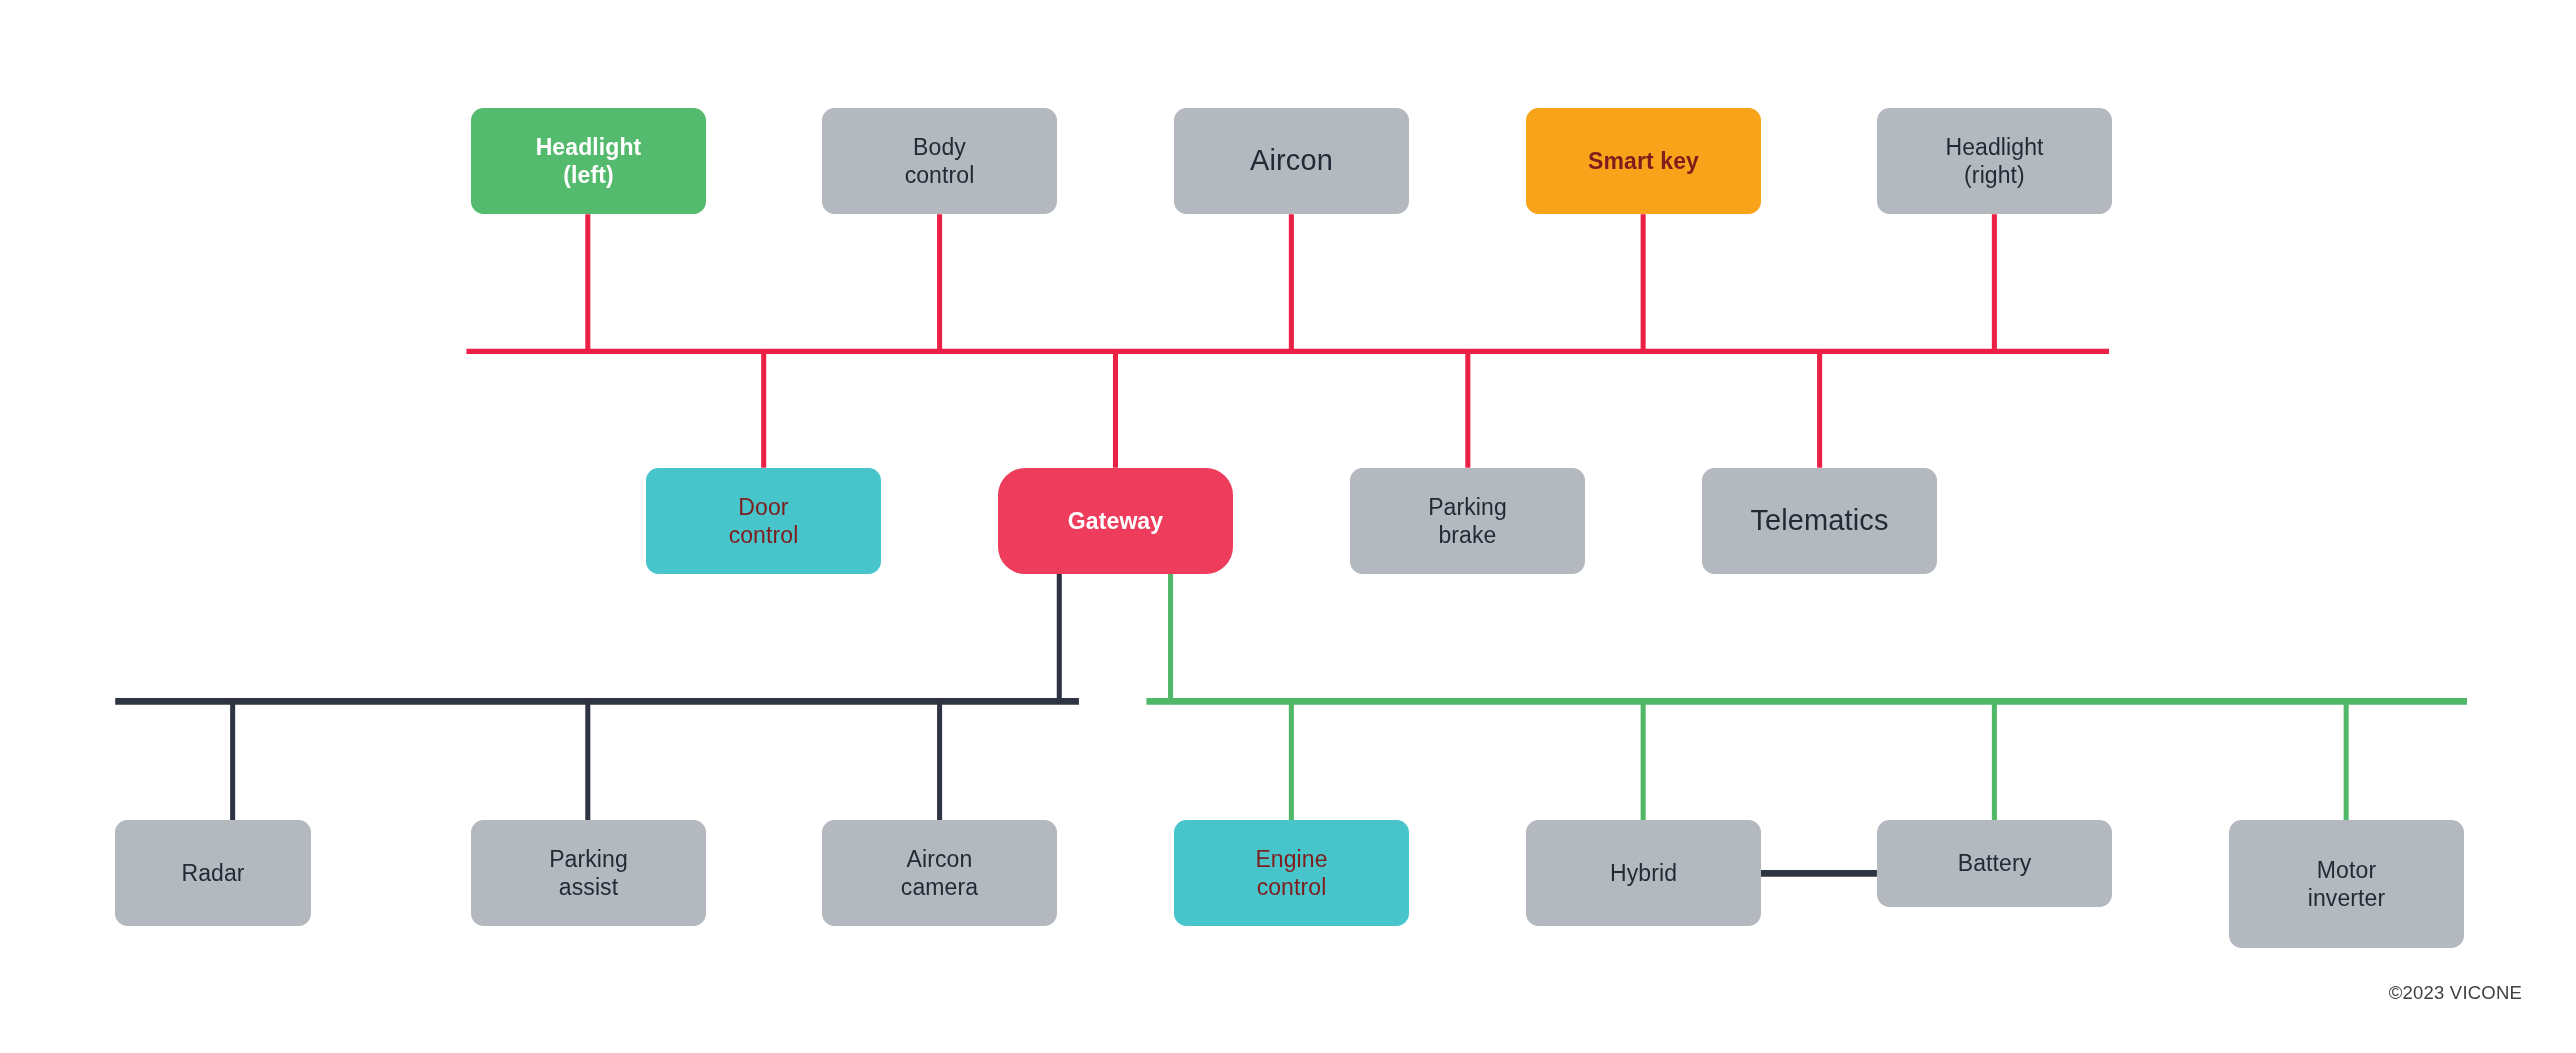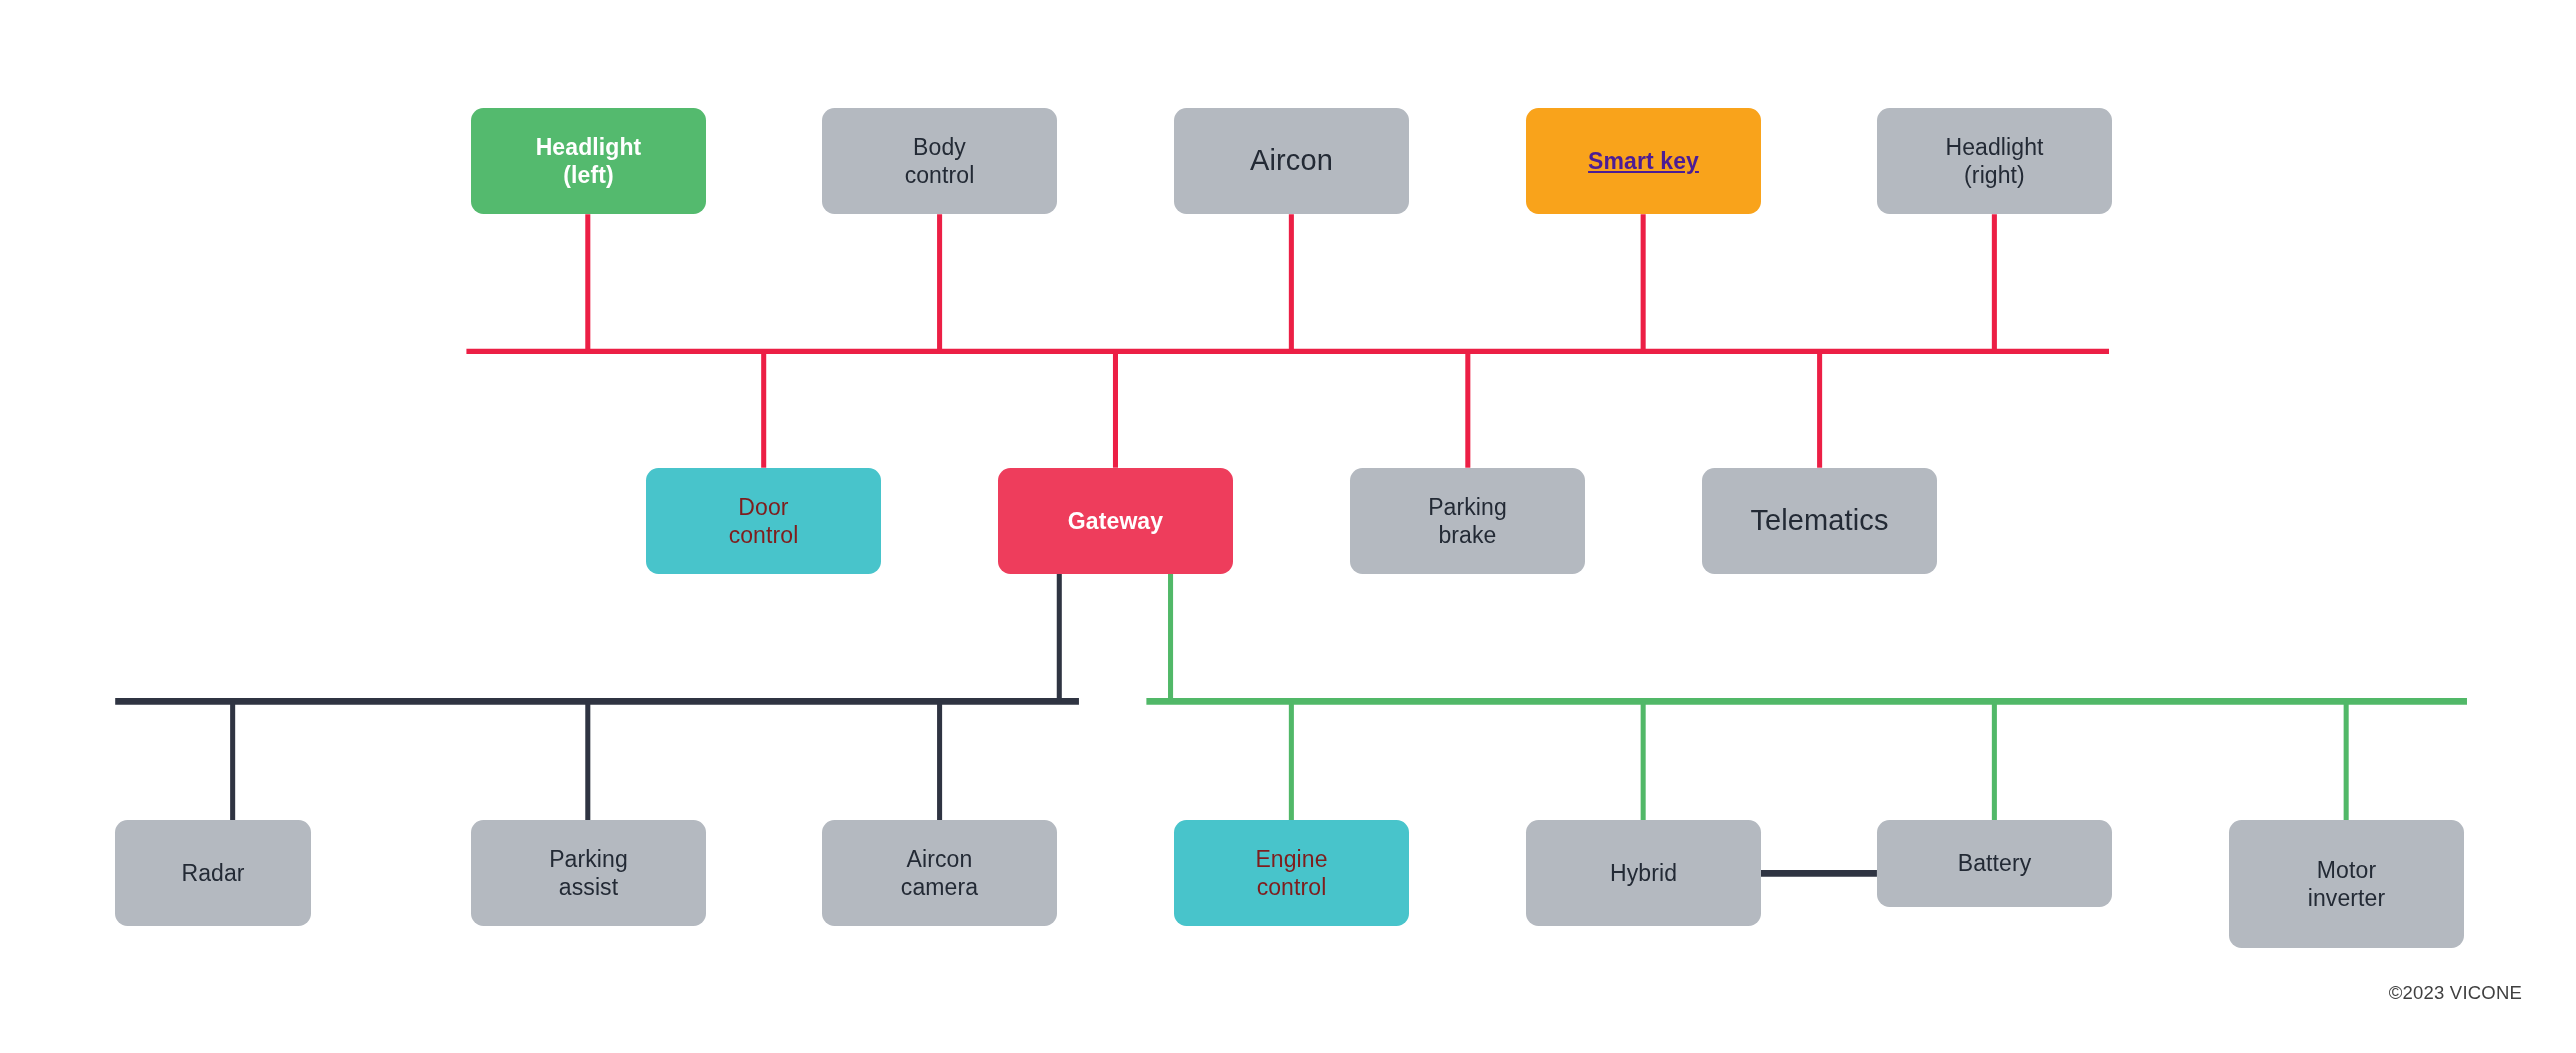--- a/index.html
+++ b/index.html
@@ -46,21 +46,21 @@
     letter-spacing: 0.1px;
   }
   .ecu-node.style-gray   { background: #b4b9c0; }
   .ecu-node.style-green  { background: #54ba6e; }
   .ecu-node.style-orange { background: #f9a31b; }
   .ecu-node.style-teal   { background: #48c4cb; }
   .ecu-node.style-red    { background: #ee3d5c; }
 
   .ecu-node.style-gray   .ecu-label { color: #232a35; font-weight: 400; }
   .ecu-node.style-green  .ecu-label { color: #ffffff; font-weight: 700; }
-  .ecu-node.style-orange .ecu-label { color: #4c1d95; font-weight: 700; text-decoration: underline; }
+  .ecu-node.style-orange .ecu-label { color: #7f1d1d; font-weight: 700; }
   .ecu-node.style-teal   .ecu-label { color: #7f1d1d; font-weight: 400; }
   .ecu-node.style-red    .ecu-label { color: #ffffff; font-weight: 700; }
 
   #copyright-notice {
     position: absolute;
     right: 54px;
     top: 982px;
     font-size: 18.5px;
     color: #404040;
     letter-spacing: 0.2px;
@@ -122,21 +122,21 @@
         <span class="ecu-label" style="font-size: 23px;">Smart key</span>
       </div>
       <div class="ecu-node style-gray" style="left: 1877px; top: 108px; width: 235px; height: 106px;">
         <span class="ecu-label" style="font-size: 23px;">Headlight
 (right)</span>
       </div>
       <div class="ecu-node style-teal" style="left: 646px; top: 468px; width: 235px; height: 106px;">
         <span class="ecu-label" style="font-size: 23px;">Door
 control</span>
       </div>
-      <div class="ecu-node style-red" style="left: 998px; top: 468px; width: 235px; height: 106px;">
+      <div class="ecu-node style-red" style="left: 998px; top: 468px; width: 235px; height: 106px; border-radius: 27px;">
         <span class="ecu-label" style="font-size: 23px;">Gateway</span>
       </div>
       <div class="ecu-node style-gray" style="left: 1350px; top: 468px; width: 235px; height: 106px;">
         <span class="ecu-label" style="font-size: 23px;">Parking
 brake</span>
       </div>
       <div class="ecu-node style-gray" style="left: 1702px; top: 468px; width: 235px; height: 106px;">
         <span class="ecu-label" style="font-size: 29px;">Telematics</span>
       </div>
       <div class="ecu-node style-gray" style="left: 115px; top: 820px; width: 196px; height: 106px;">

